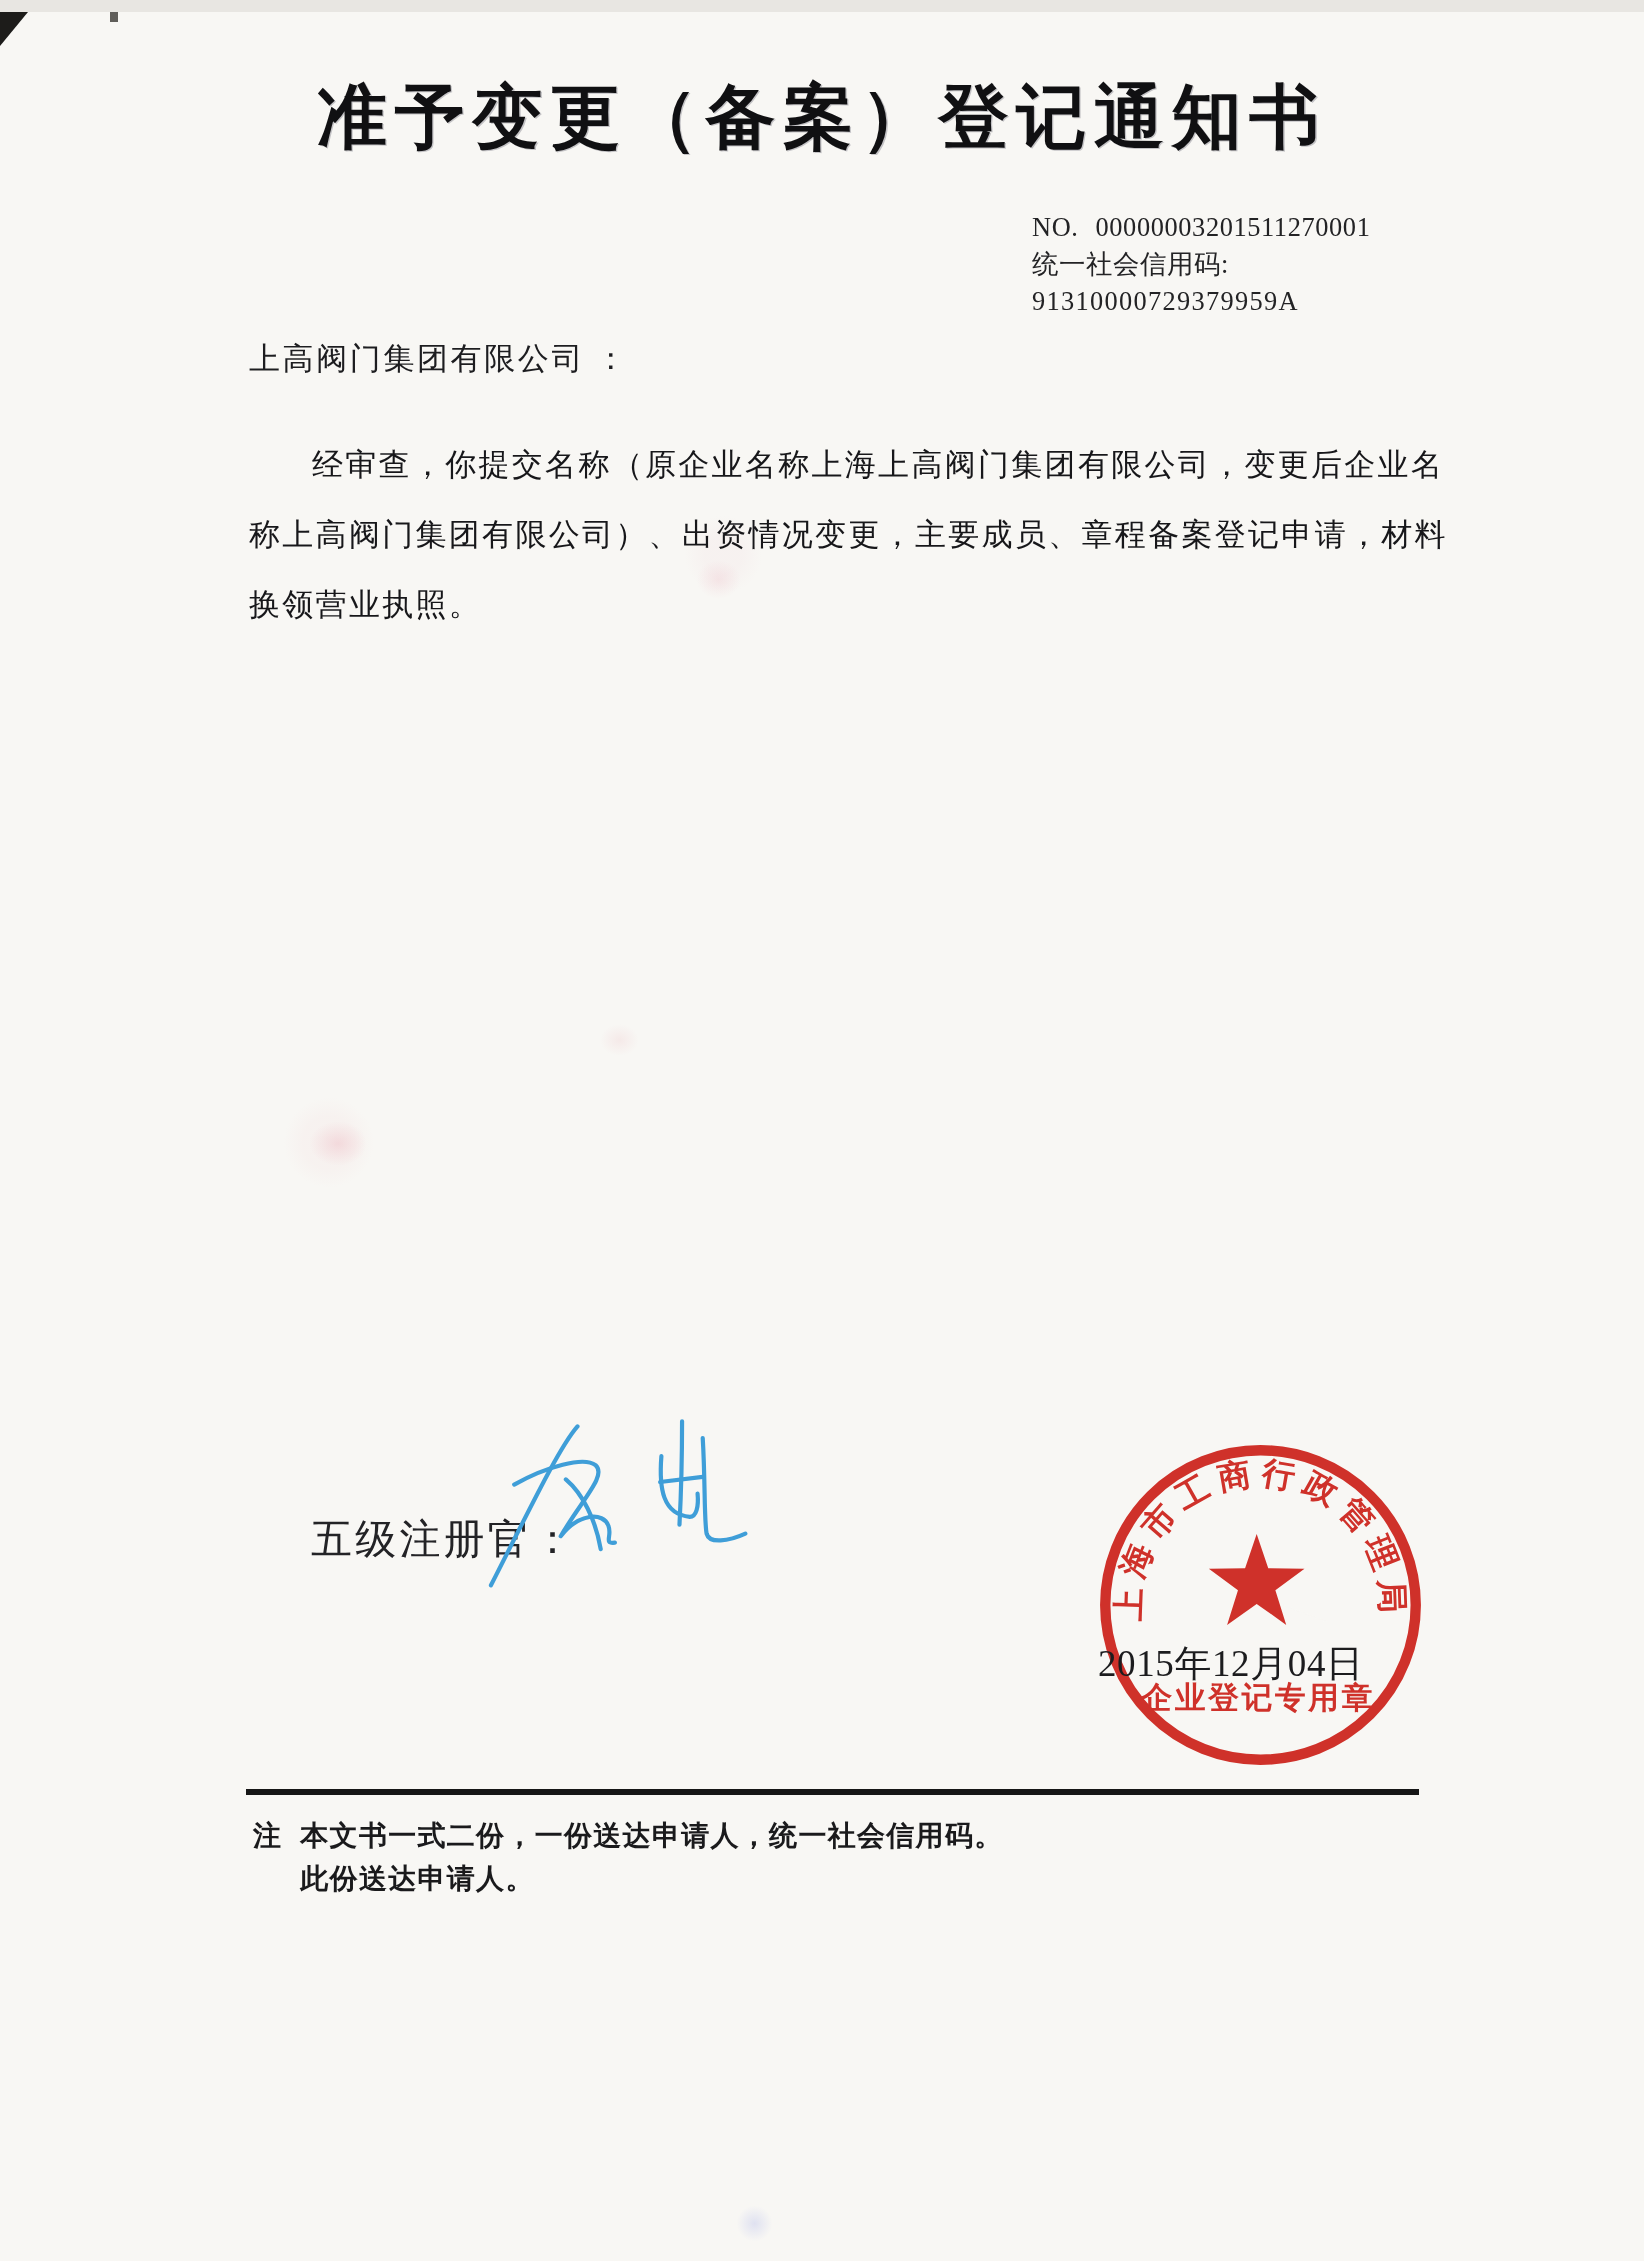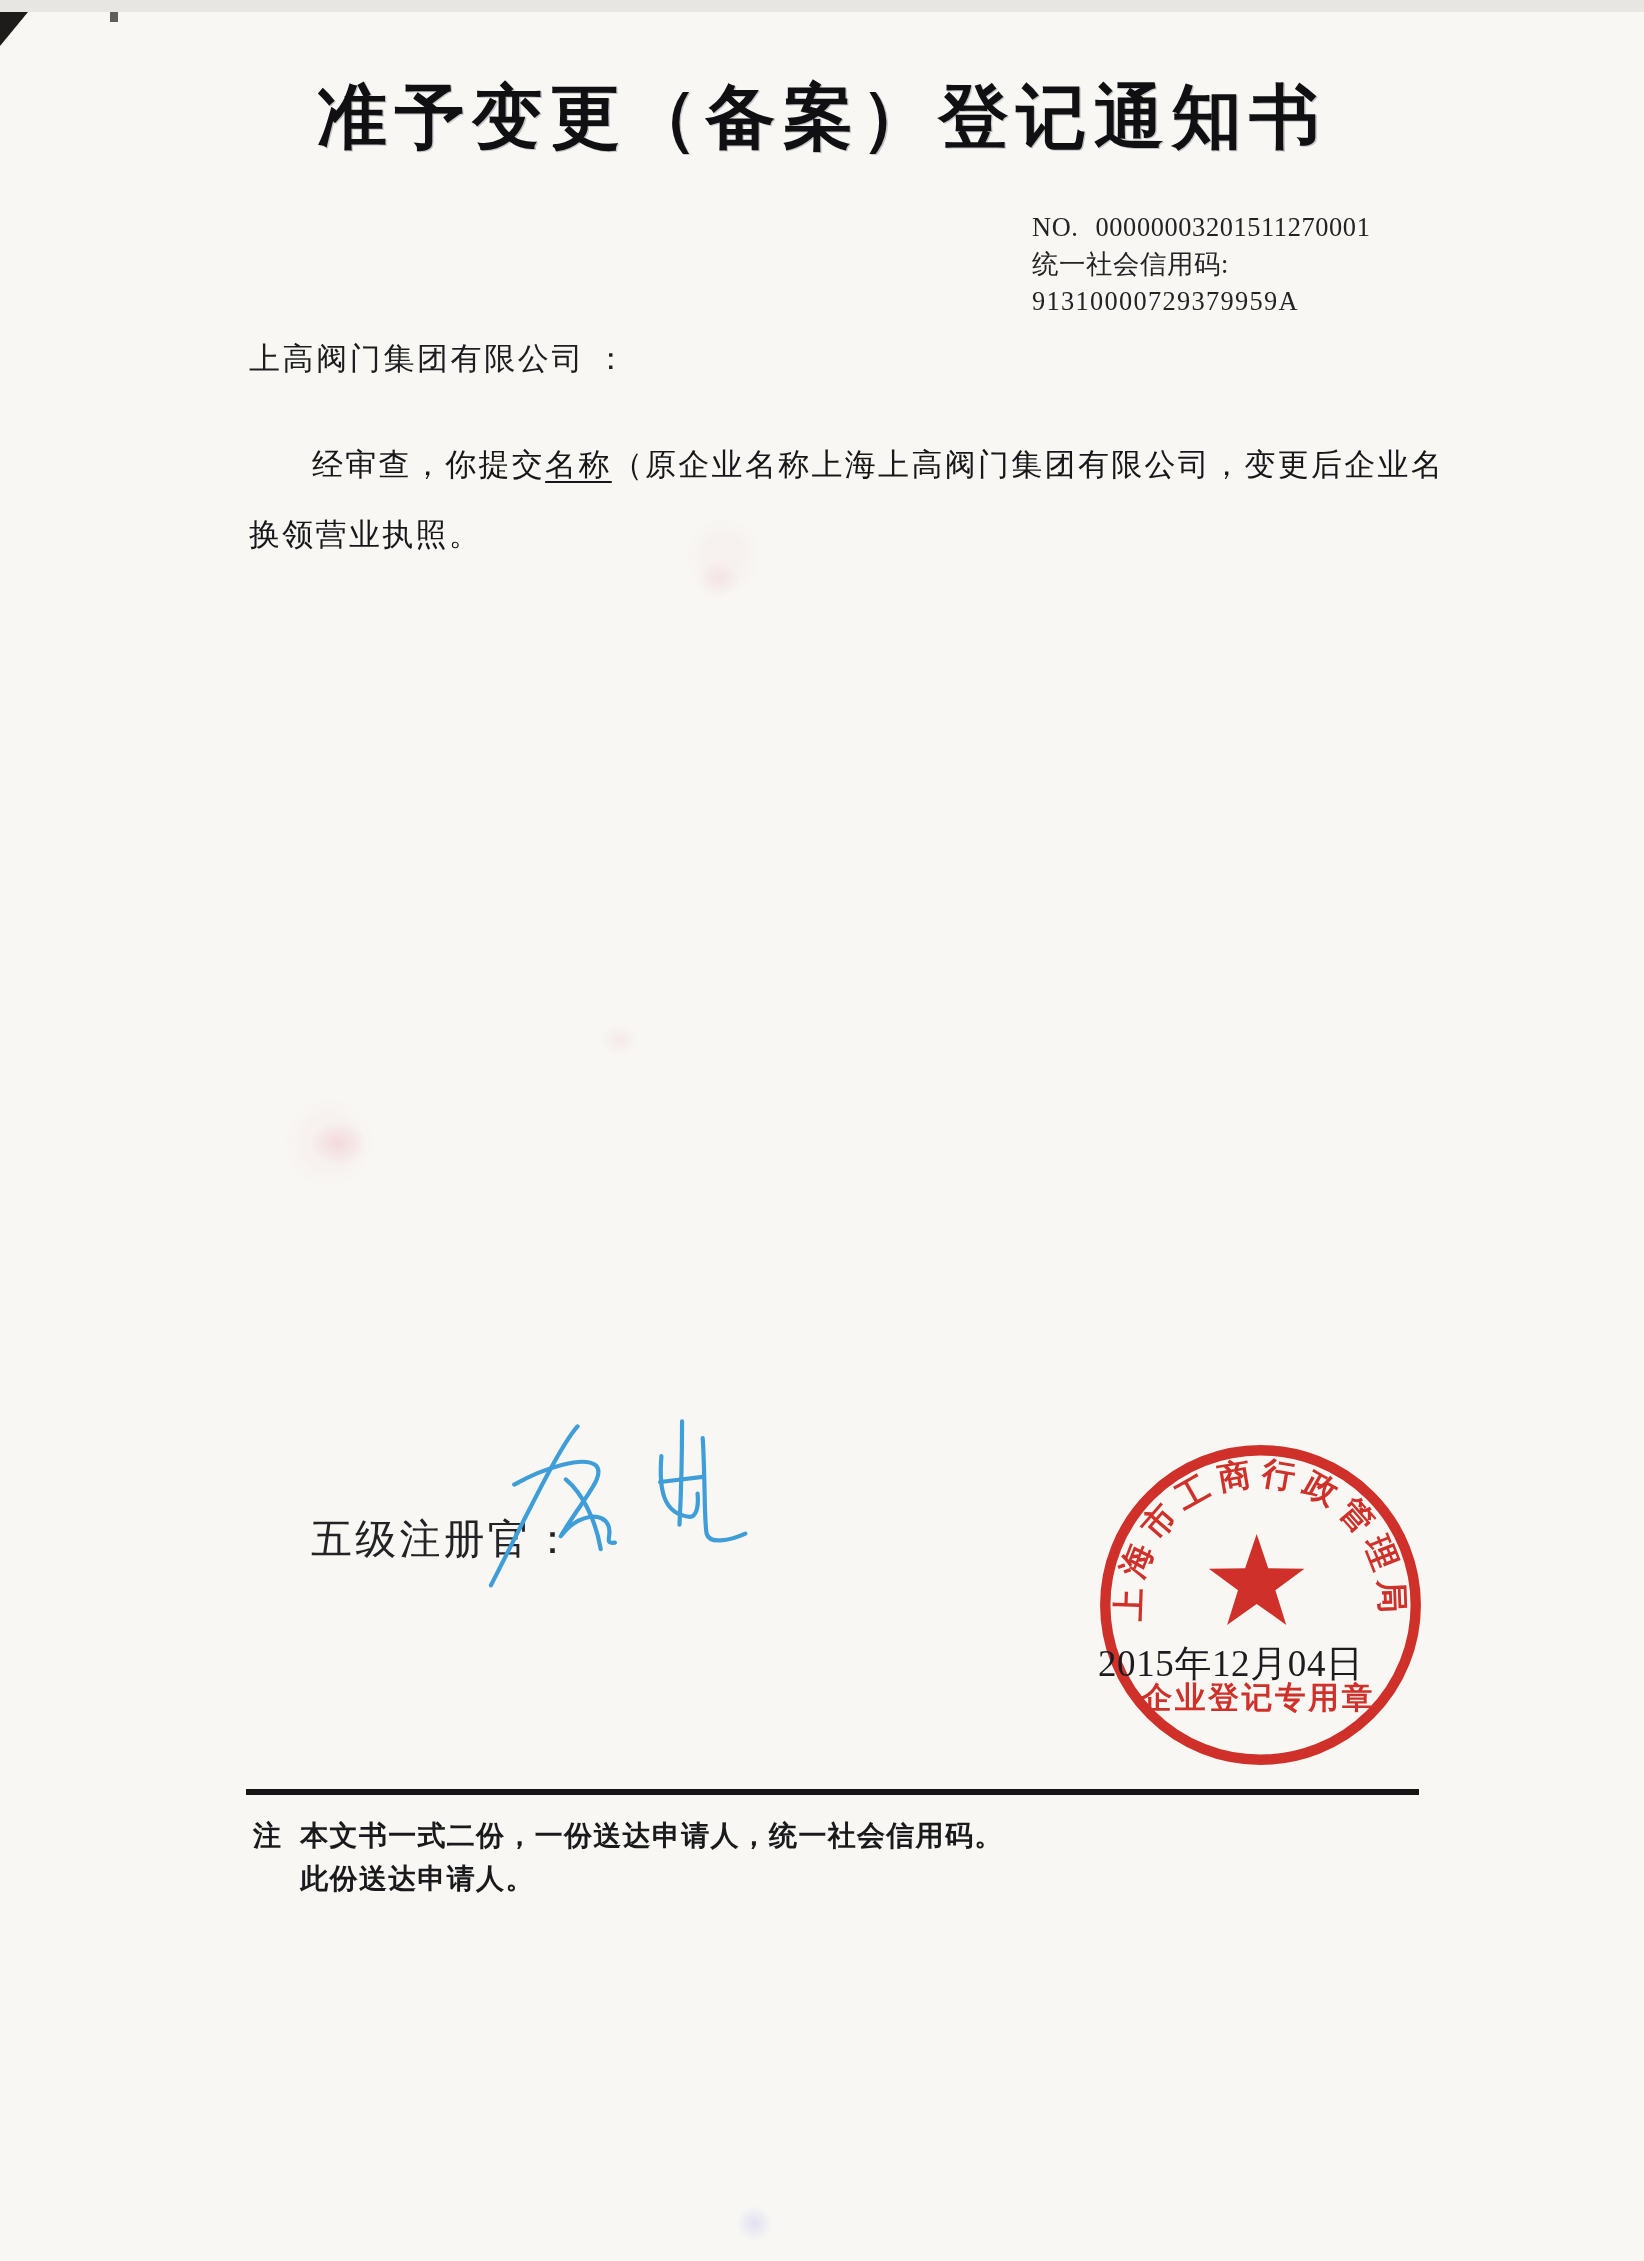--- a/index.html
+++ b/index.html
@@ -49,21 +49,20 @@
     font-size:31px;letter-spacing:2.6px;color:#1d1d20;
   }
 
   .body-block{
     position:absolute;left:249px;top:418px;width:1199px;
     font-size:31px;line-height:70px;letter-spacing:2.3px;color:#17171a;
   }
   .body-line{white-space:nowrap;}
   .body-line.indent{padding-left:63px;}
   .body-line .u{
-    text-decoration:underline;
     text-underline-offset:6.4px;
     text-decoration-thickness:1.9px;
   }
 
   .signer{
     position:absolute;left:311px;top:1500px;
     font-size:41px;letter-spacing:3.2px;color:#232326;
   }
   .signature-svg{position:absolute;left:469px;top:1404px;z-index:3;}
 
@@ -105,20 +104,21 @@
       <span>NO.</span><span class="no-value">00000003201511270001</span>
     </div>
     <div>统一社会信用码:</div>
     <div class="credit-value">91310000729379959A</div>
   </div>
 
   <div class="recipient">上高阀门集团有限公司 ：</div>
 
   <div class="body-block" id="body-block">
       <div class="body-line indent"><span>经审查，你提交</span><span class="u">名称</span><span>（原企业名称上海上高阀门集团有限公司，变更后企业名</span></div>
+      <div class="body-line"><span>称上高阀门集团有限公司）、</span><span class="u">出资情况</span><span>变更，</span><span class="u">主要成员</span><span>、</span><span class="u">章程</span><span>备案登记申请，材料</span></div>
       <div class="body-line"><span>换领营业执照。</span></div>
     </div>
 
   <div class="signer">五级注册官：</div>
 
   <svg class="signature-svg" width="297" height="181" viewBox="0 0 460 280">
     <g fill="none" stroke="#3f9ed8" stroke-width="6.5" stroke-linecap="round" stroke-linejoin="round">
       <path d="M 168 16 C 140 48, 96 140, 34 262"></path>
       <path d="M 70 106 C 120 78, 178 62, 196 76 C 214 92, 176 128, 142 186 C 170 150, 208 148, 216 170 C 222 186, 208 198, 226 196"></path>
       <path d="M 150 98 C 176 120, 196 160, 204 206"></path>

